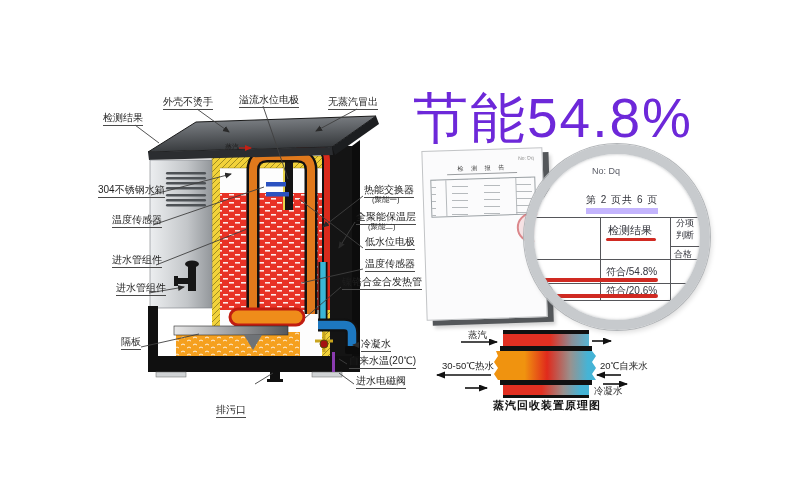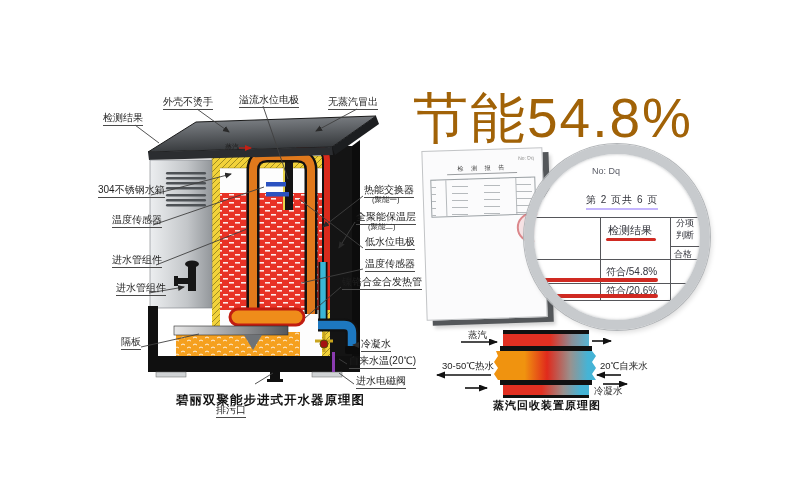--- a/index.html
+++ b/index.html
@@ -6,21 +6,21 @@
   .page{position:relative;width:800px;height:500px;background:#ffffff;overflow:hidden;
         font-family:"Liberation Sans",sans-serif;}
   .art{position:absolute;left:0;top:0;}
   .lbl{position:absolute;font:10px/1.15 "Liberation Sans",sans-serif;color:#1f1f1f;white-space:nowrap;}
   .u{border-bottom:1px solid #4a4a4a;padding-bottom:1px;}
   .sub{font-size:7.5px;color:#2a2a2a;}
   .cap{font-weight:bold;font-size:12.5px;letter-spacing:1px;color:#111;}
   .cap2{font-weight:bold;font-size:11px;letter-spacing:1px;color:#111;}
   .tiny{font-size:7px;}
   .bigtitle{position:absolute;left:413px;top:82px;font-size:55px;font-weight:300;
-            letter-spacing:2px;color:#a16207;}
+            letter-spacing:2px;color:#6d28d9;}
   
   .doc{position:absolute;left:424px;top:149px;width:119px;height:168px;background:#fbfbfc;
        border:1px solid #c2c4c6;transform:rotate(-1.8deg);
        box-shadow:6px 5px 0 #54575a, 8px 8px 4px rgba(0,0,0,.18);overflow:hidden;}
   .doc-title{position:absolute;left:0;top:14px;width:100%;text-align:center;
              font-size:6px;letter-spacing:3px;color:#444;}
   .doc-no{position:absolute;right:8px;top:6px;font-size:5px;color:#888;}
   .doc-rule{position:absolute;left:24px;top:23px;width:70px;height:1px;background:#9a9da0;}
   .doc-table{position:absolute;left:7px;top:28px;width:103px;height:36px;border:1px solid #9aa0a4;
              background:repeating-linear-gradient(to bottom,transparent 0 6.5px,#b6babd 6.5px 7px);}
@@ -232,37 +232,36 @@
   <span class="lbl u" style="left:356px;top:211px;">全聚能保温层</span>
   <span class="lbl sub" style="left:368px;top:223px;">(聚能二)</span>
   <span class="lbl u" style="left:365px;top:236px;">低水位电极</span>
   <span class="lbl u" style="left:365px;top:258px;">温度传感器</span>
   <span class="lbl u" style="left:342px;top:276px;">镍铬合金合发热管</span>
   <span class="lbl u" style="left:361px;top:338px;">冷凝水</span>
   <span class="lbl u" style="left:349px;top:355px;">自来水温(20℃)</span>
   <span class="lbl u" style="left:356px;top:375px;">进水电磁阀</span>
   <span class="lbl u" style="left:216px;top:377px;margin-top:27px;">排污口</span>
   <span class="lbl tiny" style="left:225px;top:143px;">蒸汽</span>
-  <span class="lbl cap" style="left:176px;top:393px;">碧丽双聚能步进式开水器原理图</span>
 
   <div class="doc">
     <span class="doc-no">No: Dq</span>
     <div class="doc-title">检 测 报 告</div>
     <div class="doc-rule"></div>
     <div class="doc-table">
       <div class="doc-v" style="left:14px;"></div>
       <div class="doc-v" style="right:18px;"></div>
     </div>
     <div class="stamp"></div>
   </div>
 
   <div class="mag">
     <div class="mag-clip">
       <span class="mg" style="left:58px;top:12px;font-size:9px;color:#5a5c66;">No: Dq</span>
-      <span class="mg" style="left:52px;top:39px;font-size:10px;letter-spacing:1px;border-bottom:2px solid #c4b5fd;padding-bottom:1px;">第 2 页共 6 页</span>
+      <span class="mg" style="left:52px;top:39px;font-size:10px;letter-spacing:1px;border-bottom:6px solid #c4b5fd;padding-bottom:1px;">第 2 页共 6 页</span>
 
       <div class="ml" style="left:0;top:63px;width:182px;height:1px;"></div>
       <div class="ml" style="left:136px;top:92px;width:46px;height:1px;"></div>
       <div class="ml" style="left:0;top:105px;width:182px;height:1px;"></div>
       <div class="ml" style="left:0;top:129px;width:182px;height:1px;"></div>
       <div class="ml" style="left:0;top:146px;width:182px;height:1px;"></div>
       <div class="ml" style="left:66px;top:63px;width:1px;height:83px;"></div>
       <div class="ml" style="left:136px;top:63px;width:1px;height:83px;"></div>
 
       <span class="mg" style="left:74px;top:69px;font-size:11px;">检测结果</span>

